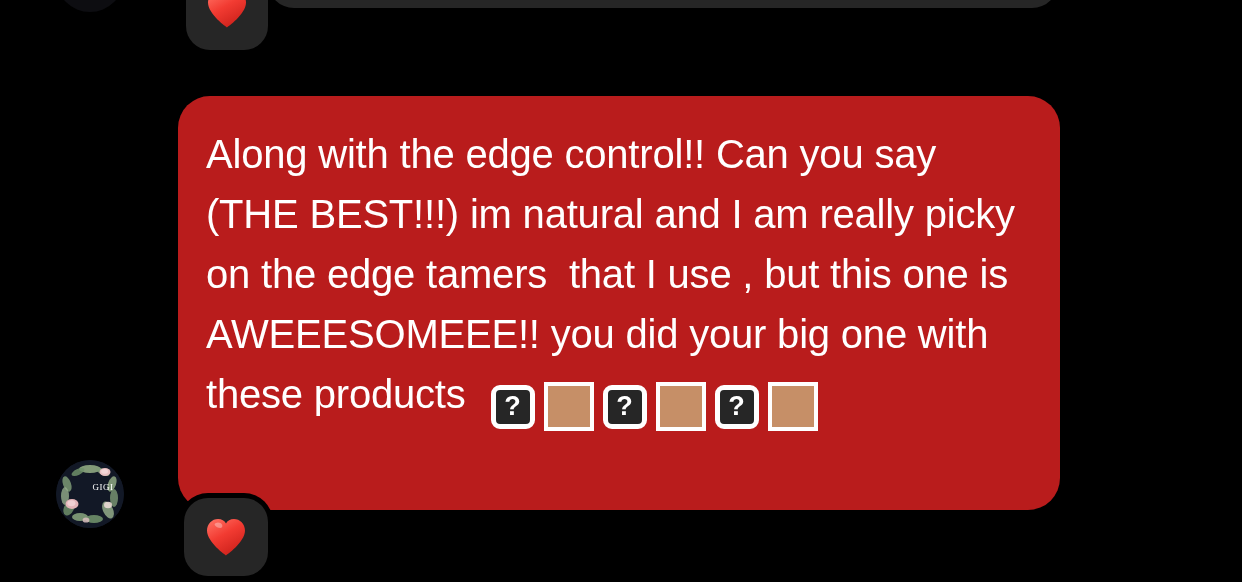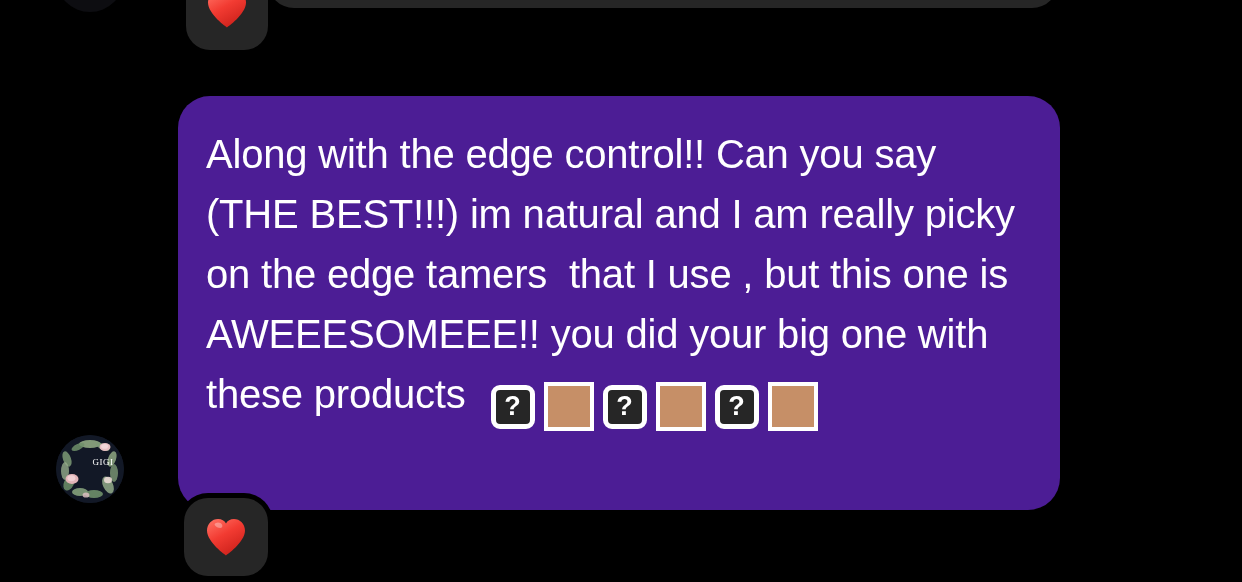--- a/index.html
+++ b/index.html
@@ -52,34 +52,34 @@
   }
   .heart-emoji {
     width:40px; height:38px;
     display:block;
   }
   .reaction-bottom .heart-emoji { width:40px; height:38px; }
 
   
   .avatar {
     position:absolute;
-    left:56px; top:435px;
+    left:56px; top:460px;
     width:68px; height:68px;
     border-radius:50%;
     overflow:hidden;
     background:#121722;
   }
   .avatar svg { display:block; width:68px; height:68px; }
 
   
   .bubble {
     position:absolute;
     left:178px; top:96px;
     width:882px; height:414px;
-    background:#4c1d95;
+    background:#b91c1c;
     border-radius:32px;
     padding:28px 34px 22px 28px;
   }
   .msg-text {
     color:#ffffff;
     font-size:40px;
     line-height:60px;
     font-weight:400;
     letter-spacing:-0.2px;
     white-space:pre-wrap;

